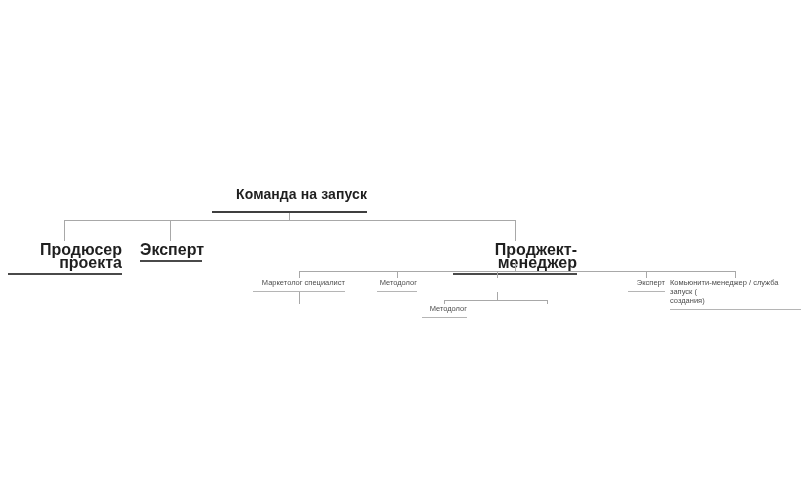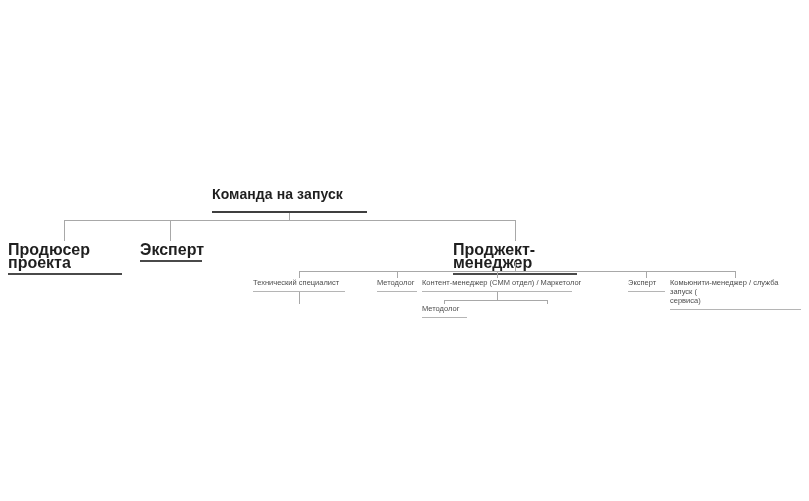--- a/index.html
+++ b/index.html
@@ -7,21 +7,21 @@
     position: relative;
     width: 809px;
     height: 501px;
     background: #ffffff;
     overflow: hidden;
     font-family: "Liberation Sans", "DejaVu Sans", sans-serif;
   }
   .node {
     position: absolute;
     box-sizing: border-box;
-    text-align: left;
+    text-align: right;
     display: flex;
     flex-direction: column;
     justify-content: flex-end;
     cursor: default;
   }
   .lvl1 {
     font-size: 14px;
     font-weight: 700;
     color: #1f1f1f;
     line-height: 16px;
@@ -66,34 +66,31 @@
     <span>Продюсер проекта</span>
   </div>
   <div class="node lvl2" style="left:140px; top:243px; width:62px;">
     <span>Эксперт</span>
   </div>
   <div class="node lvl2" style="left:453px; top:243px; width:124px;">
     <span>Проджект-менеджер</span>
   </div>
 
   <div class="node lvl3" style="left:253px; top:278px; width:92px;">
-    <span>Технический специалист</span>
+    <span>Маркетолог специалист</span>
   </div>
   <div class="node lvl3" style="left:377px; top:278px; width:40px;">
     <span>Методолог</span>
-  </div>
-  <div class="node lvl3" style="left:422px; top:278px; width:150px;">
-    <span>Контент-менеджер (СММ отдел) / Маркетолог</span>
   </div>
   <div class="node lvl3" style="left:628px; top:278px; width:37px;">
     <span>Эксперт</span>
   </div>
   <div class="node lvl3 wrap2" style="left:670px; top:278px; width:131px;">
     <span>Комьюнити-менеджер / служба запуск (</span>
-    <span>сервиса)</span>
+    <span>создания)</span>
   </div>
 
   <div class="node lvl4" style="left:422px; top:304px; width:45px;">
     <span>Методолог</span>
   </div>
 
   <div class="line" style="left:289px; top:213px; width:1px; height:7px;"></div>
   <div class="line" style="left:64px; top:220px; width:452px; height:1px;"></div>
   <div class="line" style="left:64px; top:220px; width:1px; height:21px;"></div>
   <div class="line" style="left:170px; top:220px; width:1px; height:21px;"></div>

